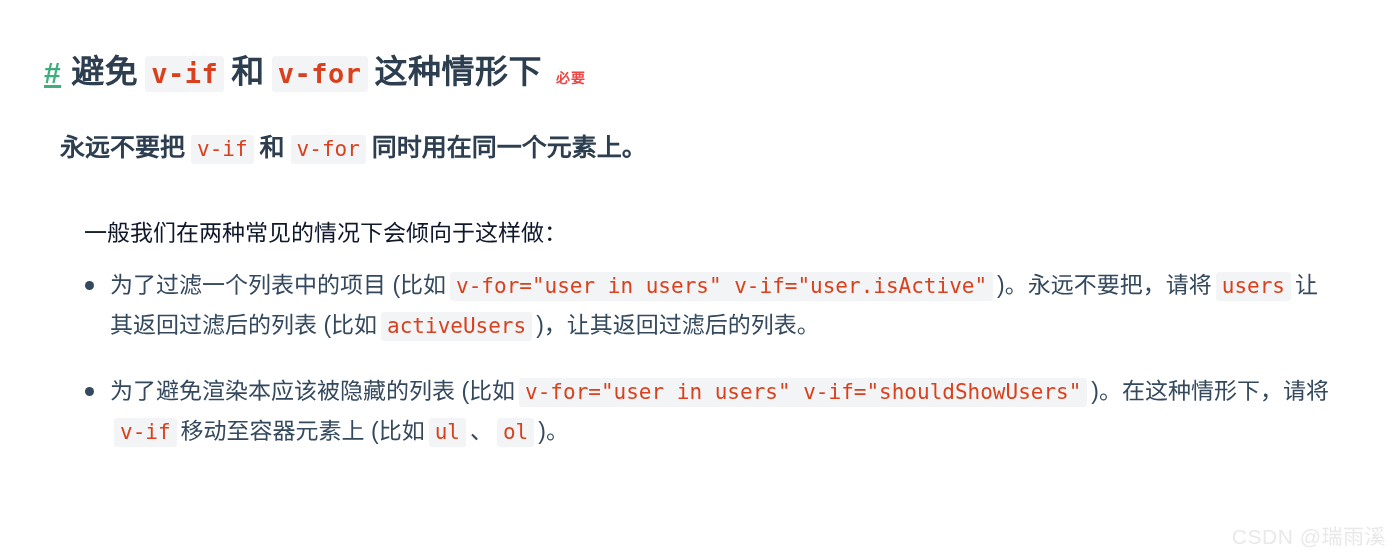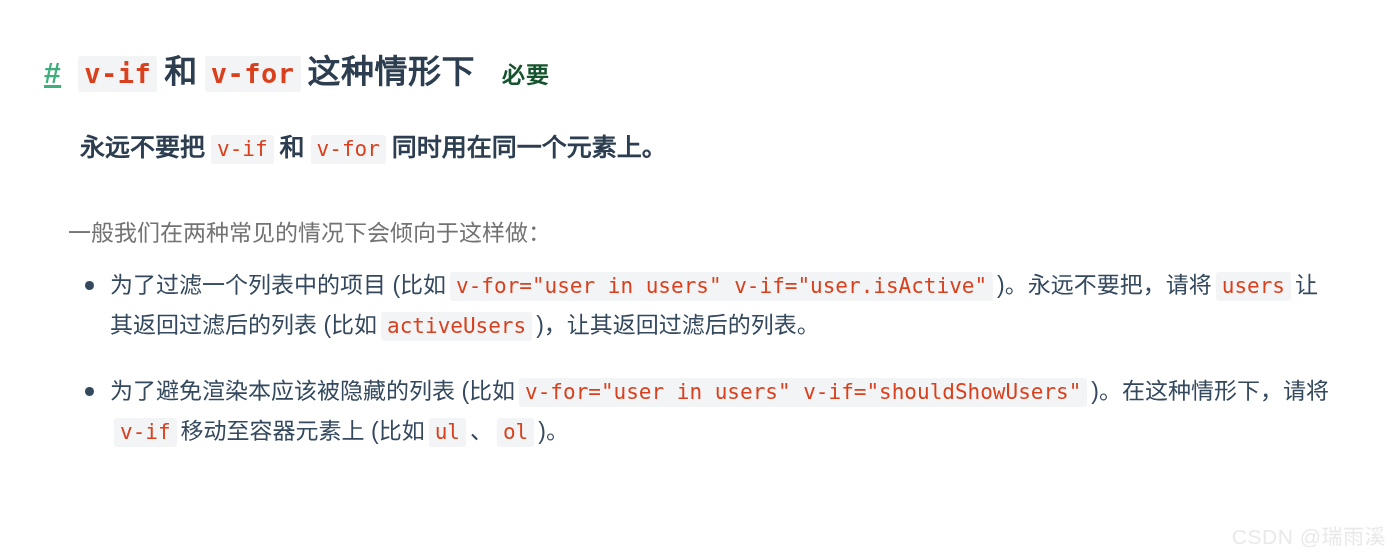--- a/index.html
+++ b/index.html
@@ -45,63 +45,63 @@
     font-size: 30px;
     font-family: "Liberation Sans", "DejaVu Sans", sans-serif;
     margin-right: 10px;
   }
   .heading .h-text { }
   .heading code.inline {
     font-size: 27px;
     margin: 0 7px;
   }
   .badge-required {
-    font-size: 23px;
+    font-size: 14px;
     font-weight: bold;
-    color: #14532d;
-    margin-left: 27px;
+    color: #ef4444;
+    margin-left: 14px;
     letter-spacing: 1px;
   }
 
   
   code.inline {
     font-family: "DejaVu Sans Mono", "Liberation Mono", monospace;
     color: #d9411e;
     background: #f3f4f5;
     border-radius: 3px;
     padding: 2px 6px 3px 6px;
     font-size: 0.88em;
     white-space: pre;
     text-align: right;
   }
 
   
   .lead {
     position: absolute;
-    left: 80px;
+    left: 60px;
     top: 104px;
     font-size: 25px;
     font-weight: bold;
     color: #2c3e50;
     white-space: nowrap;
     line-height: 1.5;
   }
   .lead code.inline {
     font-size: 21px;
     margin: 0 6px;
     font-weight: normal;
   }
 
   
   .para {
     position: absolute;
-    left: 68px;
+    left: 84px;
     top: 192px;
     font-size: 23px;
-    color: #737373;
+    color: #0f172a;
     white-space: nowrap;
     line-height: 1.6;
   }
 
   
   .bullets {
     position: absolute;
     left: 68px;
     top: 266px;
     width: 1270px;
@@ -145,20 +145,21 @@
     user-select: none;
   }
 </style>
 </head>
 <body>
 
 <div class="page">
 
   <h2 class="heading">
     <a class="anchor-hash" href="#">#</a>
+    <span class="h-text">避免</span>
     <code class="inline">v-if</code>
     <span class="h-text">和</span>
     <code class="inline">v-for</code>
     <span class="h-text">这种情形下</span>
     <span class="badge-required">必要</span>
   </h2>
 
   <p class="lead">
     <span>永远不要把</span><code class="inline">v-if</code><span>和</span><code class="inline">v-for</code><span>同时用在同一个元素上。</span>
   </p>

